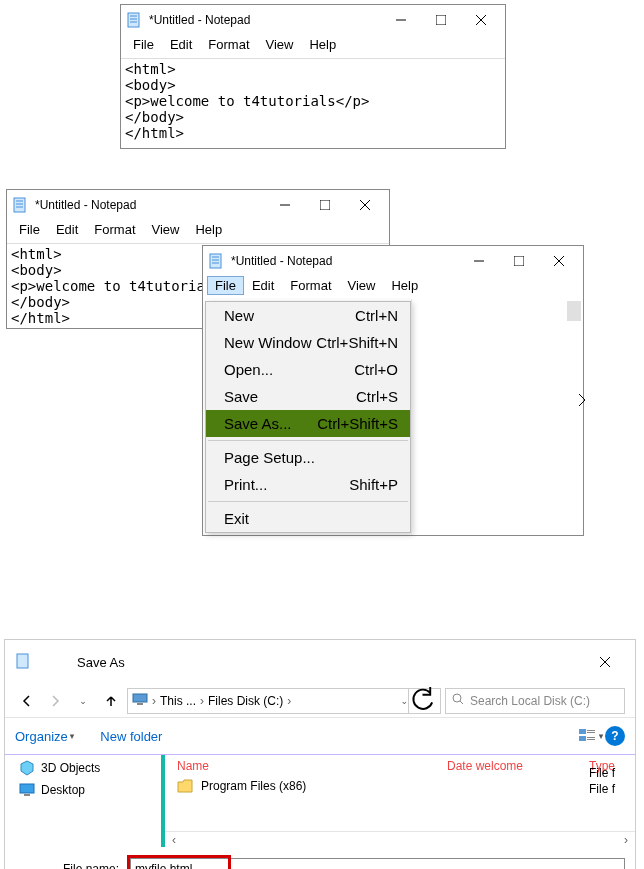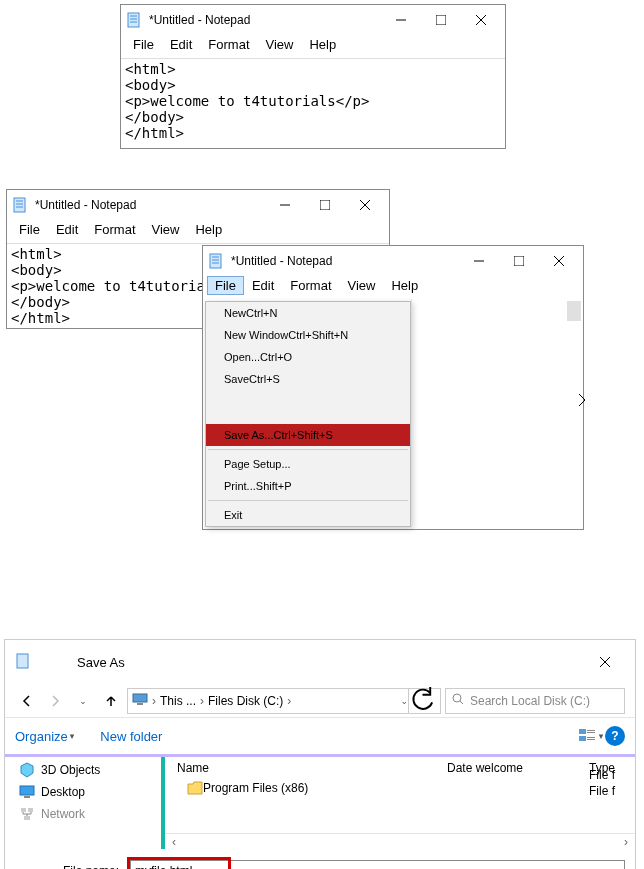--- a/index.html
+++ b/index.html
@@ -14,56 +14,56 @@
 .win-btn svg { width: 10px; height: 10px; }
 .menubar { display: flex; gap: 0; padding: 0 4px 4px; }
 .menubar span { padding: 2px 8px; cursor: pointer; font-size: 13px; }
 .menubar span.active { background: #cde8ff; border: 1px solid #7aa7d7; padding: 1px 7px; }
 .editor { font-family: Consolas, monospace; font-size: 14px; padding: 2px 4px; white-space: pre; border-top: 1px solid #ddd; position: relative; min-height: 90px; }
 .scroll-ind { position: absolute; right: 2px; top: 2px; width: 14px; height: 20px; background: #e0e0e0; }
 .section1 { margin: 4px 0 0 120px; width: 386px; }
 .section2 { margin: 40px 0 0 6px; position: relative; width: 384px; }
 .section2b { position: absolute; left: 196px; top: 56px; width: 382px; border: 1px solid #888; background: #fff; }
 .dropdown { border: 1px solid #bbb; background: #f2f2f2; width: 206px; margin: 2px 0 2px 2px; box-shadow: 2px 2px 6px rgba(0,0,0,.2); }
-.dd-item { display: flex; justify-content: flex-start; padding: 5px 12px 5px 18px; font-size: 11px; }
-.dd-item.hl { background: #b91c1c; margin-top: 34px; }
+.dd-item { display: flex; justify-content: space-between; padding: 5px 12px 5px 18px; font-size: 15px; }
+.dd-item.hl { background: #4d7c0f; }
 .dd-sep { height: 1px; background: #ccc; margin: 3px 2px; }
 .chevron { position: absolute; right: -4px; top: 94px; }
 .chevron svg { width: 10px; height: 14px; }
 .section3 { margin: 50px 0 0 4px; width: 632px; border: 1px solid #ccc; padding-bottom: 4px; }
 .saveas-title { display: flex; align-items: center; padding: 8px 10px; gap: 46px; }
 .saveas-title .t { flex: 1; font-size: 13px; }
 .navrow { display: flex; align-items: center; height: 34px; gap: 4px; padding: 0 10px; border-bottom: 1px solid #e5e5e5; }
 .nav-btn { width: 24px; height: 24px; display: flex; align-items: center; justify-content: center; }
 .nav-btn svg { width: 14px; height: 14px; }
 .nav-btn.dis svg { stroke: #bbb; }
 .pathbar { flex: 1; display: flex; align-items: center; border: 1px solid #ccc; height: 26px; padding: 0 4px; font-size: 12px; }
 .pathbar .sep { margin: 0 4px; color: #666; }
 .pc-icon svg { width: 16px; height: 16px; }
 .refresh-btn { width: 28px; height: 26px; border-left: 1px solid #ccc; display: flex; align-items: center; justify-content: center; }
 .searchbox { width: 180px; border: 1px solid #ccc; height: 26px; display: flex; align-items: center; padding: 0 6px; color: #888; gap: 6px; }
-.toolbar-row { display: flex; align-items: center; padding: 6px 10px; border-bottom: 3px solid #c4b5fd; }
+.toolbar-row { display: flex; align-items: center; padding: 6px 10px; border-bottom: 1px solid #c4b5fd; }
 .org { color: #0066cc; font-size: 13px; display: flex; align-items: center; gap: 2px; }
 .newf { color: #0066cc; font-size: 13px; margin-left: 26px; }
 .sp { flex: 1; }
 .view-btn, .help-btn { width: 28px; height: 24px; display: flex; align-items: center; justify-content: center; }
 .help-btn { background: #0078d7; color: #fff; border-radius: 50%; width: 20px; height: 20px; font-weight: bold; }
 .body-split { display: flex; height: 92px; }
 .tree { width: 160px; border-right: 4px solid #14b8a6; padding: 2px 0 2px 14px; font-size: 12px; overflow: hidden; }
 .tree-item { display: flex; align-items: center; gap: 6px; padding: 3px 0; white-space: nowrap; }
 .tree-item svg { width: 16px; height: 16px; flex-shrink: 0; }
 .tree-item.net { color: #888; }
 .file-area { flex: 1; display: flex; flex-direction: column; }
-.cols { display: flex; font-size: 12px; padding: 4px 0 4px 12px; color: #000000; }
+.cols { display: flex; font-size: 12px; padding: 4px 0 4px 12px; color: #ef4444; }
 .col-name { flex: 1; }
 .col-date { width: 142px; }
 .col-type { width: 46px; }
 .rows { flex: 1; font-size: 12px; padding: 0 0 0 12px; position: relative; }
 .row { display: flex; padding: 2px 0; }
-.row .fname { flex: 1; display: flex; align-items: center; gap: 0; margin-left: 10px; }
+.row .fname { flex: 1; display: flex; align-items: center; gap: 8px; }
 .row .fname svg { width: 16px; height: 14px; }
 .dates { position: absolute; right: 46px; top: -12px; width: 142px; font-size: 12px; line-height: 16px; }
 .types { position: absolute; right: 0; top: -12px; width: 46px; font-size: 12px; line-height: 16px; }
 .hscroll { height: 16px; border-top: 1px solid #e5e5e5; display: flex; align-items: center; }
 .hscroll .chev { width: 18px; text-align: center; color: #666; }
 .hscroll .track { flex: 1; }
 .form-rows { padding: 8px 10px 0 10px; }
 .frow { display: flex; align-items: center; margin-bottom: 8px; }
 .frow .lbl { width: 112px; text-align: right; padding-right: 8px; font-size: 12px; }
 .frow .field { flex: 1; border: 1px solid #888; height: 22px; display: flex; align-items: center; padding: 0 4px; background: #fff; }
@@ -338,29 +338,20 @@
           </svg>
           <span>3D Objects</span>
         </div>
       <div class="tree-item">
           <svg viewBox="0 0 16 16">
             <rect x="1" y="2" width="14" height="9" fill="#3aa0e8" stroke="#1a70b8"></rect>
             <rect x="5" y="12" width="6" height="2" fill="#888"></rect>
           </svg>
           <span>Desktop</span>
         </div>
-      <div class="tree-item net">
-          <svg viewBox="0 0 16 16">
-            <rect x="2" y="2" width="5" height="4" fill="#ccc"></rect>
-            <rect x="9" y="2" width="5" height="4" fill="#ccc"></rect>
-            <rect x="5" y="10" width="6" height="4" fill="#ccc"></rect>
-            <path d="M4 6 L4 8 L12 8 L12 6 M8 8 L8 10" stroke="#888" fill="none"></path>
-          </svg>
-          <span>Network</span>
-        </div>
     </div>
     <div class="file-area">
       <div class="cols">
         <span class="col-name">Name</span>
         <span class="col-date">Date welcome</span>
         <span class="col-type">Type</span>
       </div>
       <div class="rows">
         <div class="types">
           <div>File f</div>

